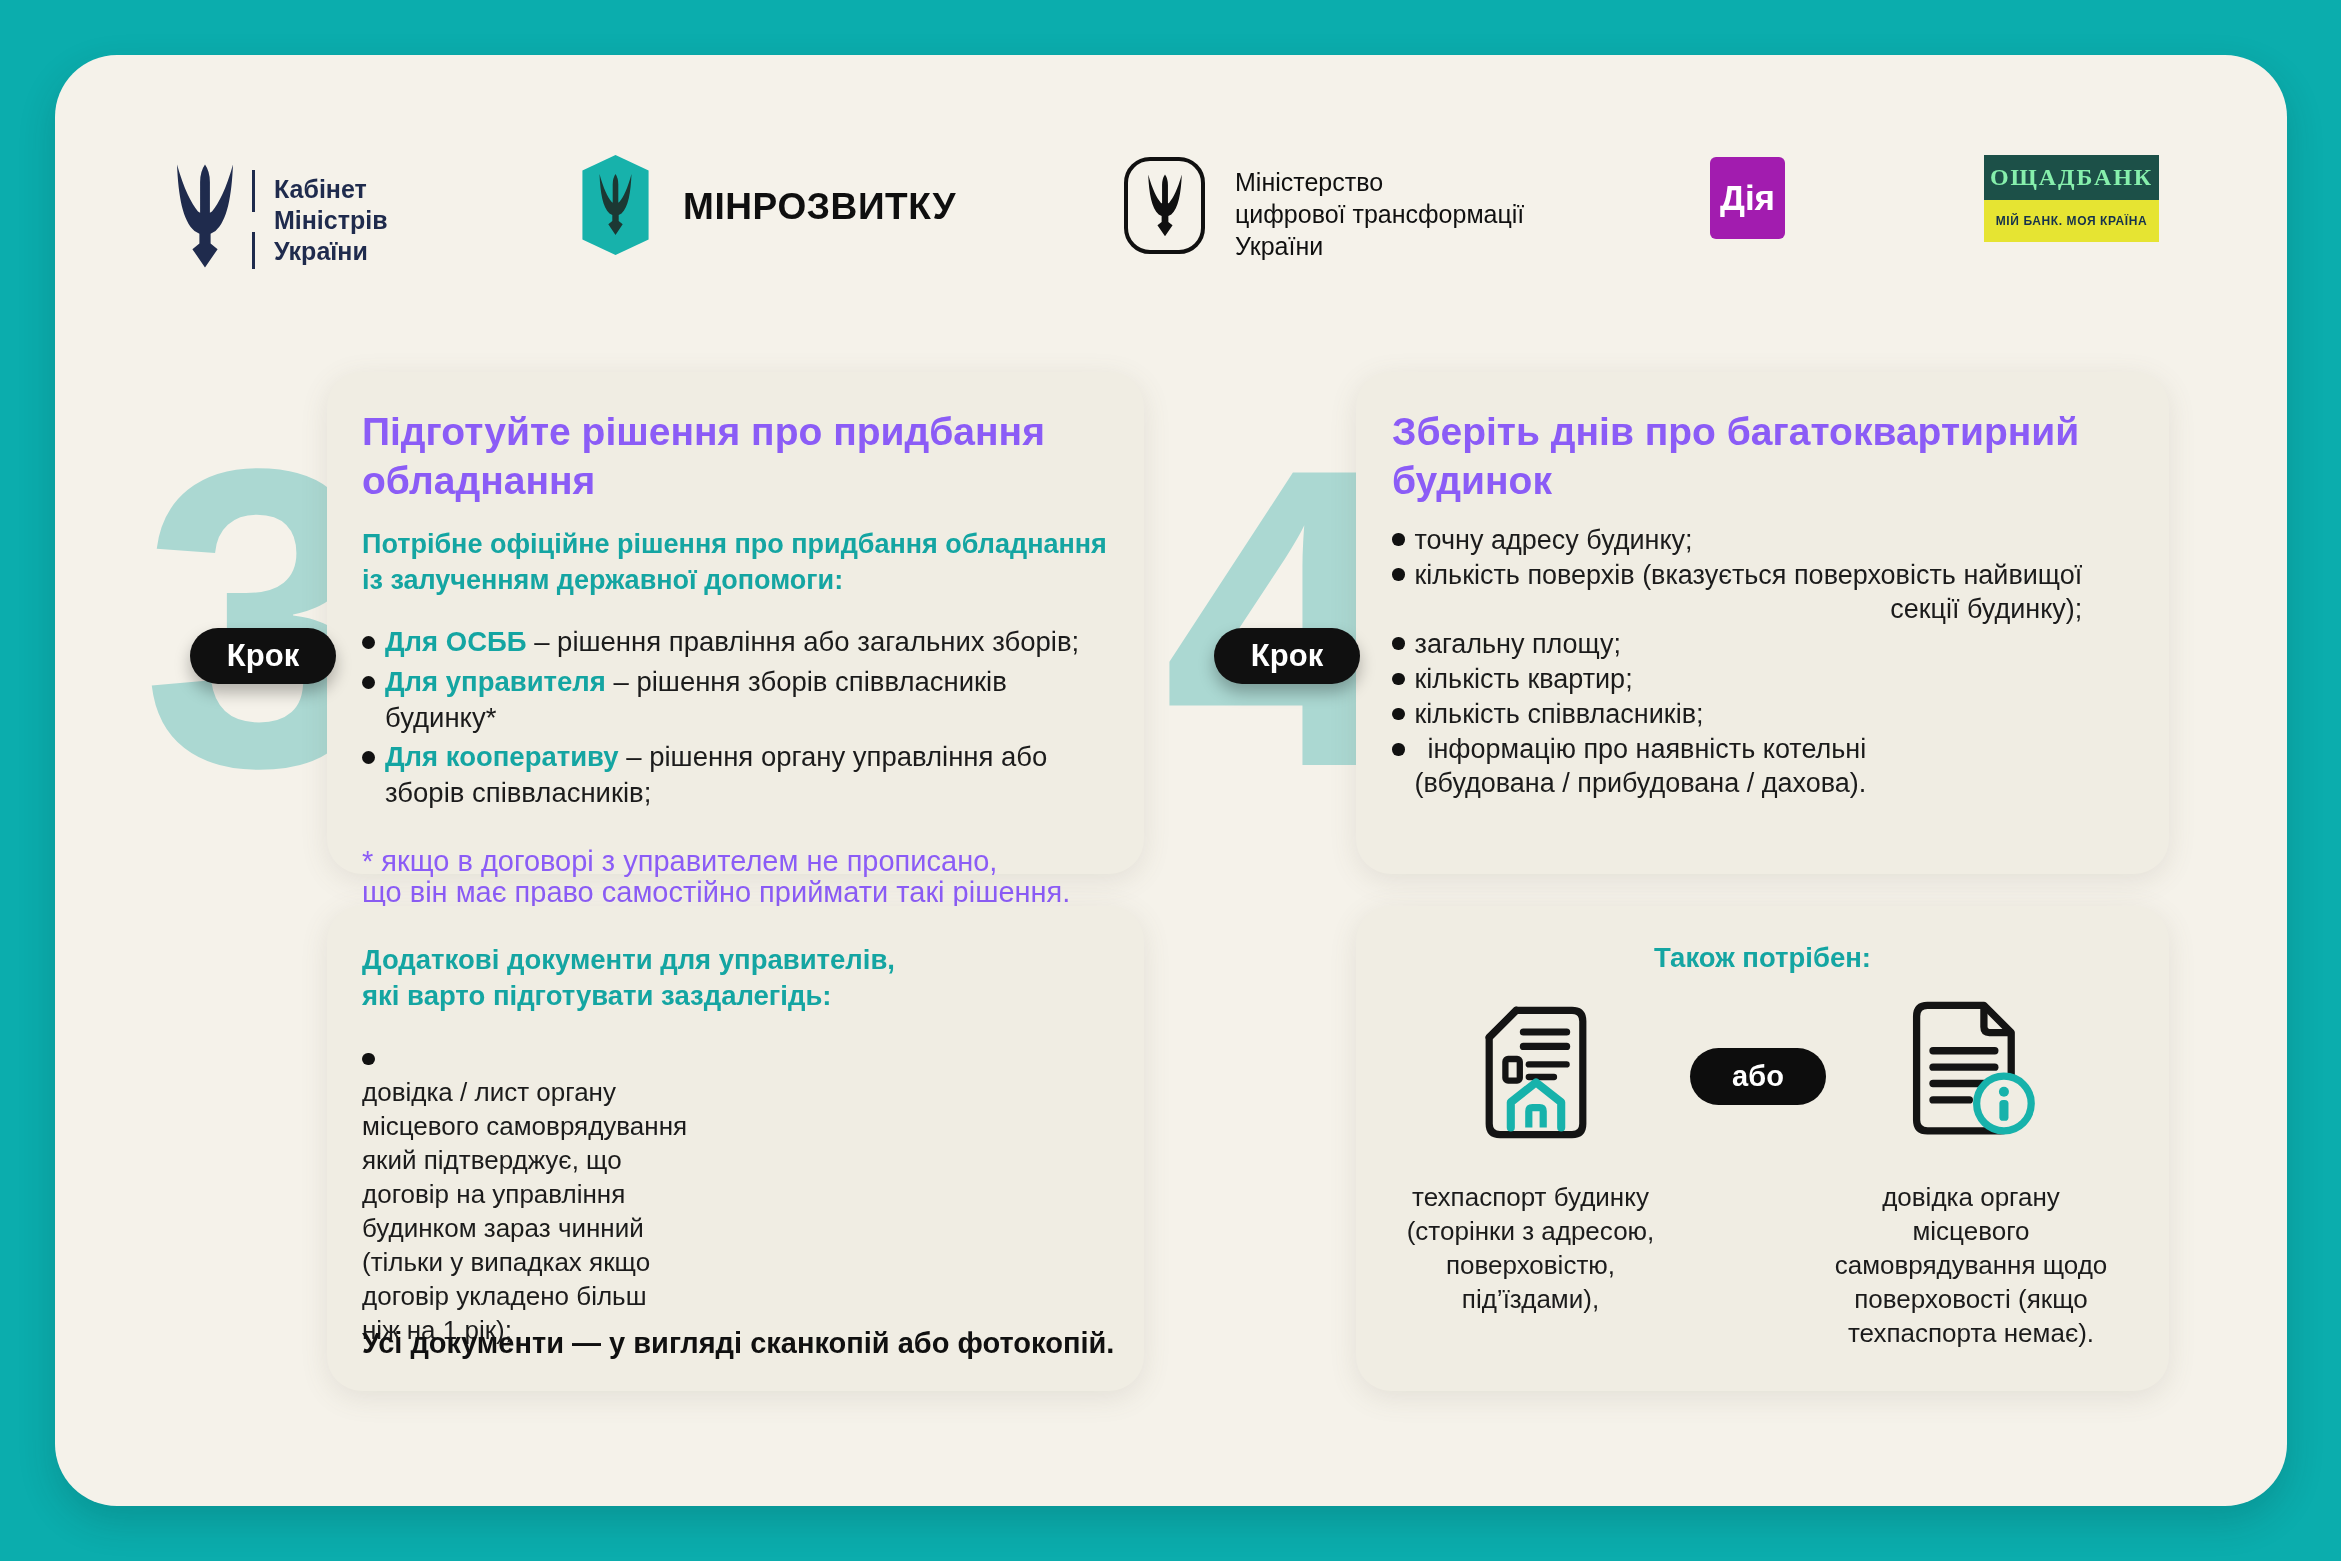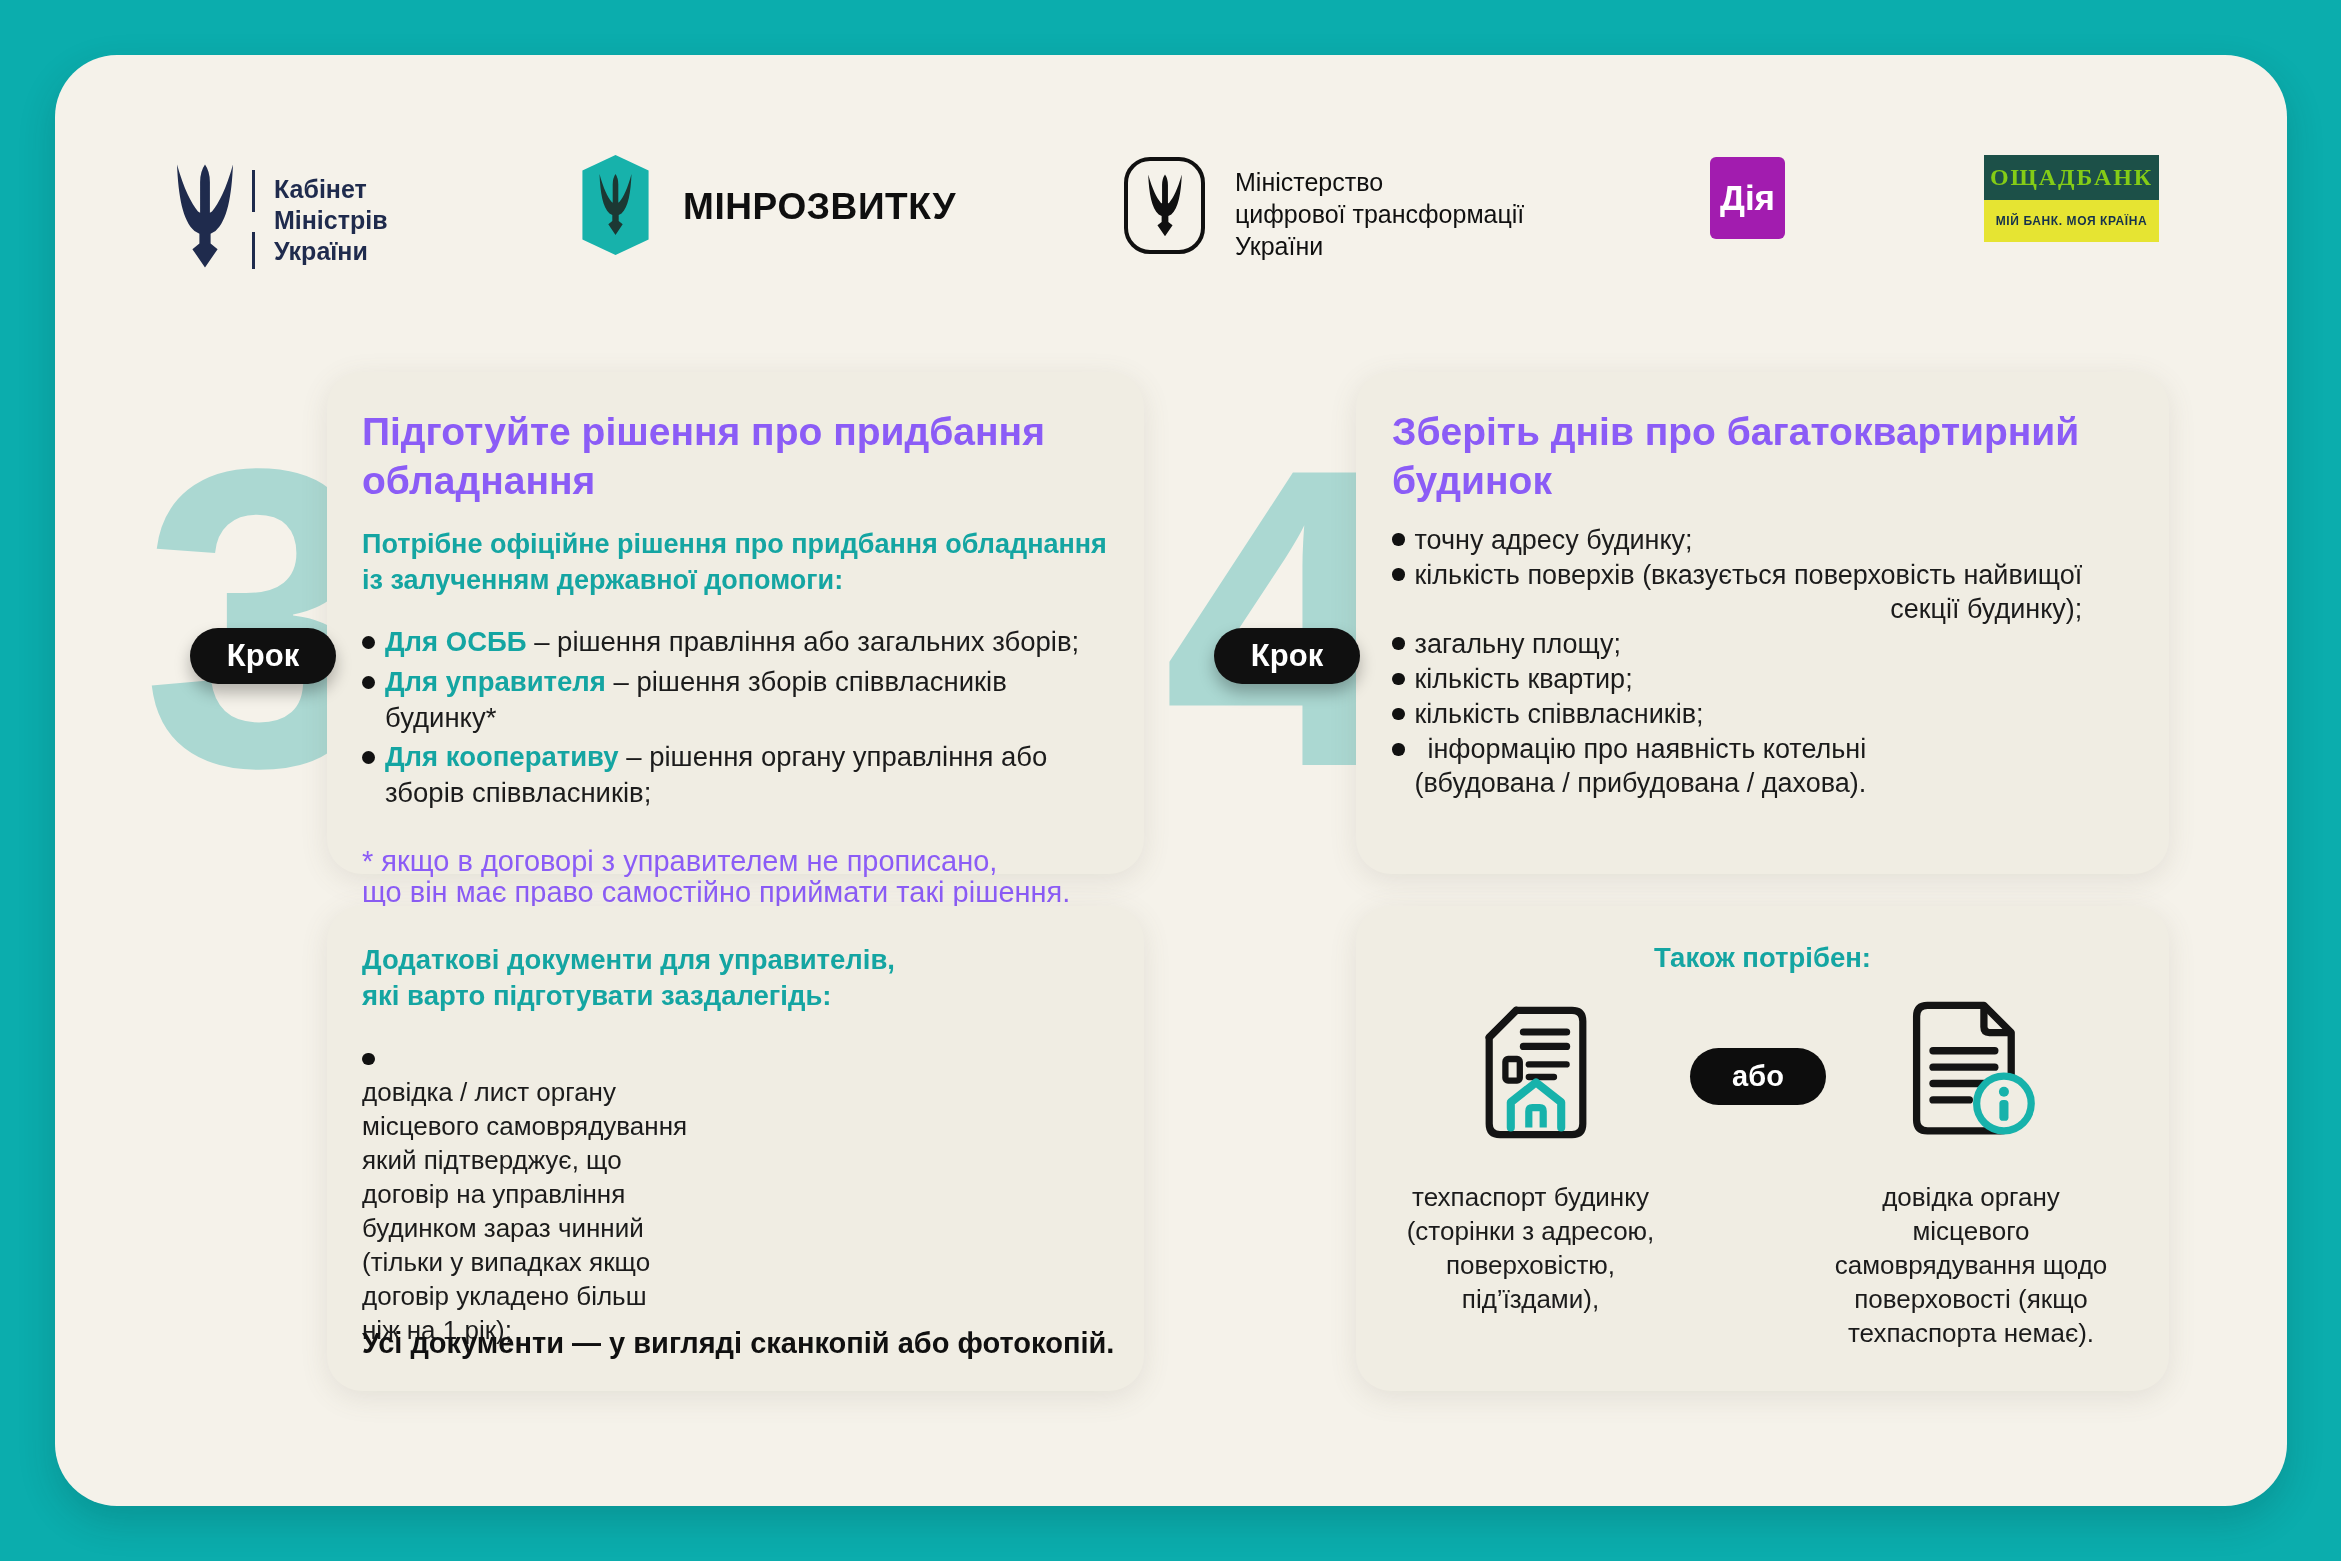--- a/index.html
+++ b/index.html
@@ -49,21 +49,21 @@
     position:absolute;left:1710px;top:157px;width:75px;height:82px;z-index:4;
     background:#a21caf;border-radius:6px;display:flex;align-items:center;justify-content:center;
     color:#ffffff;font-size:35px;font-weight:800;
   }
   .oschad{
     position:absolute;left:1984px;top:155px;width:175px;height:87px;z-index:4;
     display:flex;flex-direction:column;
   }
   .oschad-top{
     height:45px;background:#1c5048;display:flex;align-items:center;justify-content:center;
-    color:#84cc16;font-family:"Liberation Serif","DejaVu Serif",serif;
+    color:#86efac;font-family:"Liberation Serif","DejaVu Serif",serif;
     font-size:24px;font-weight:600;letter-spacing:1.9px;
   }
   .oschad-bottom{
     height:42px;background:#e6e432;display:flex;align-items:center;justify-content:center;
     color:#16324c;font-size:12px;font-weight:700;letter-spacing:0.6px;
   }
 
   
   .big-num{
     position:absolute;z-index:1;

